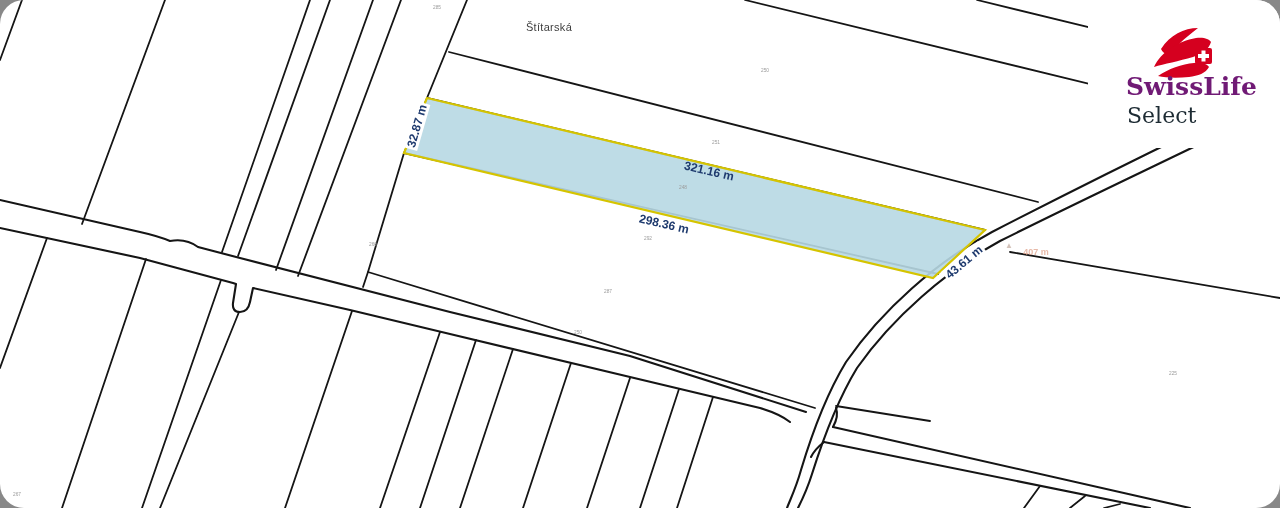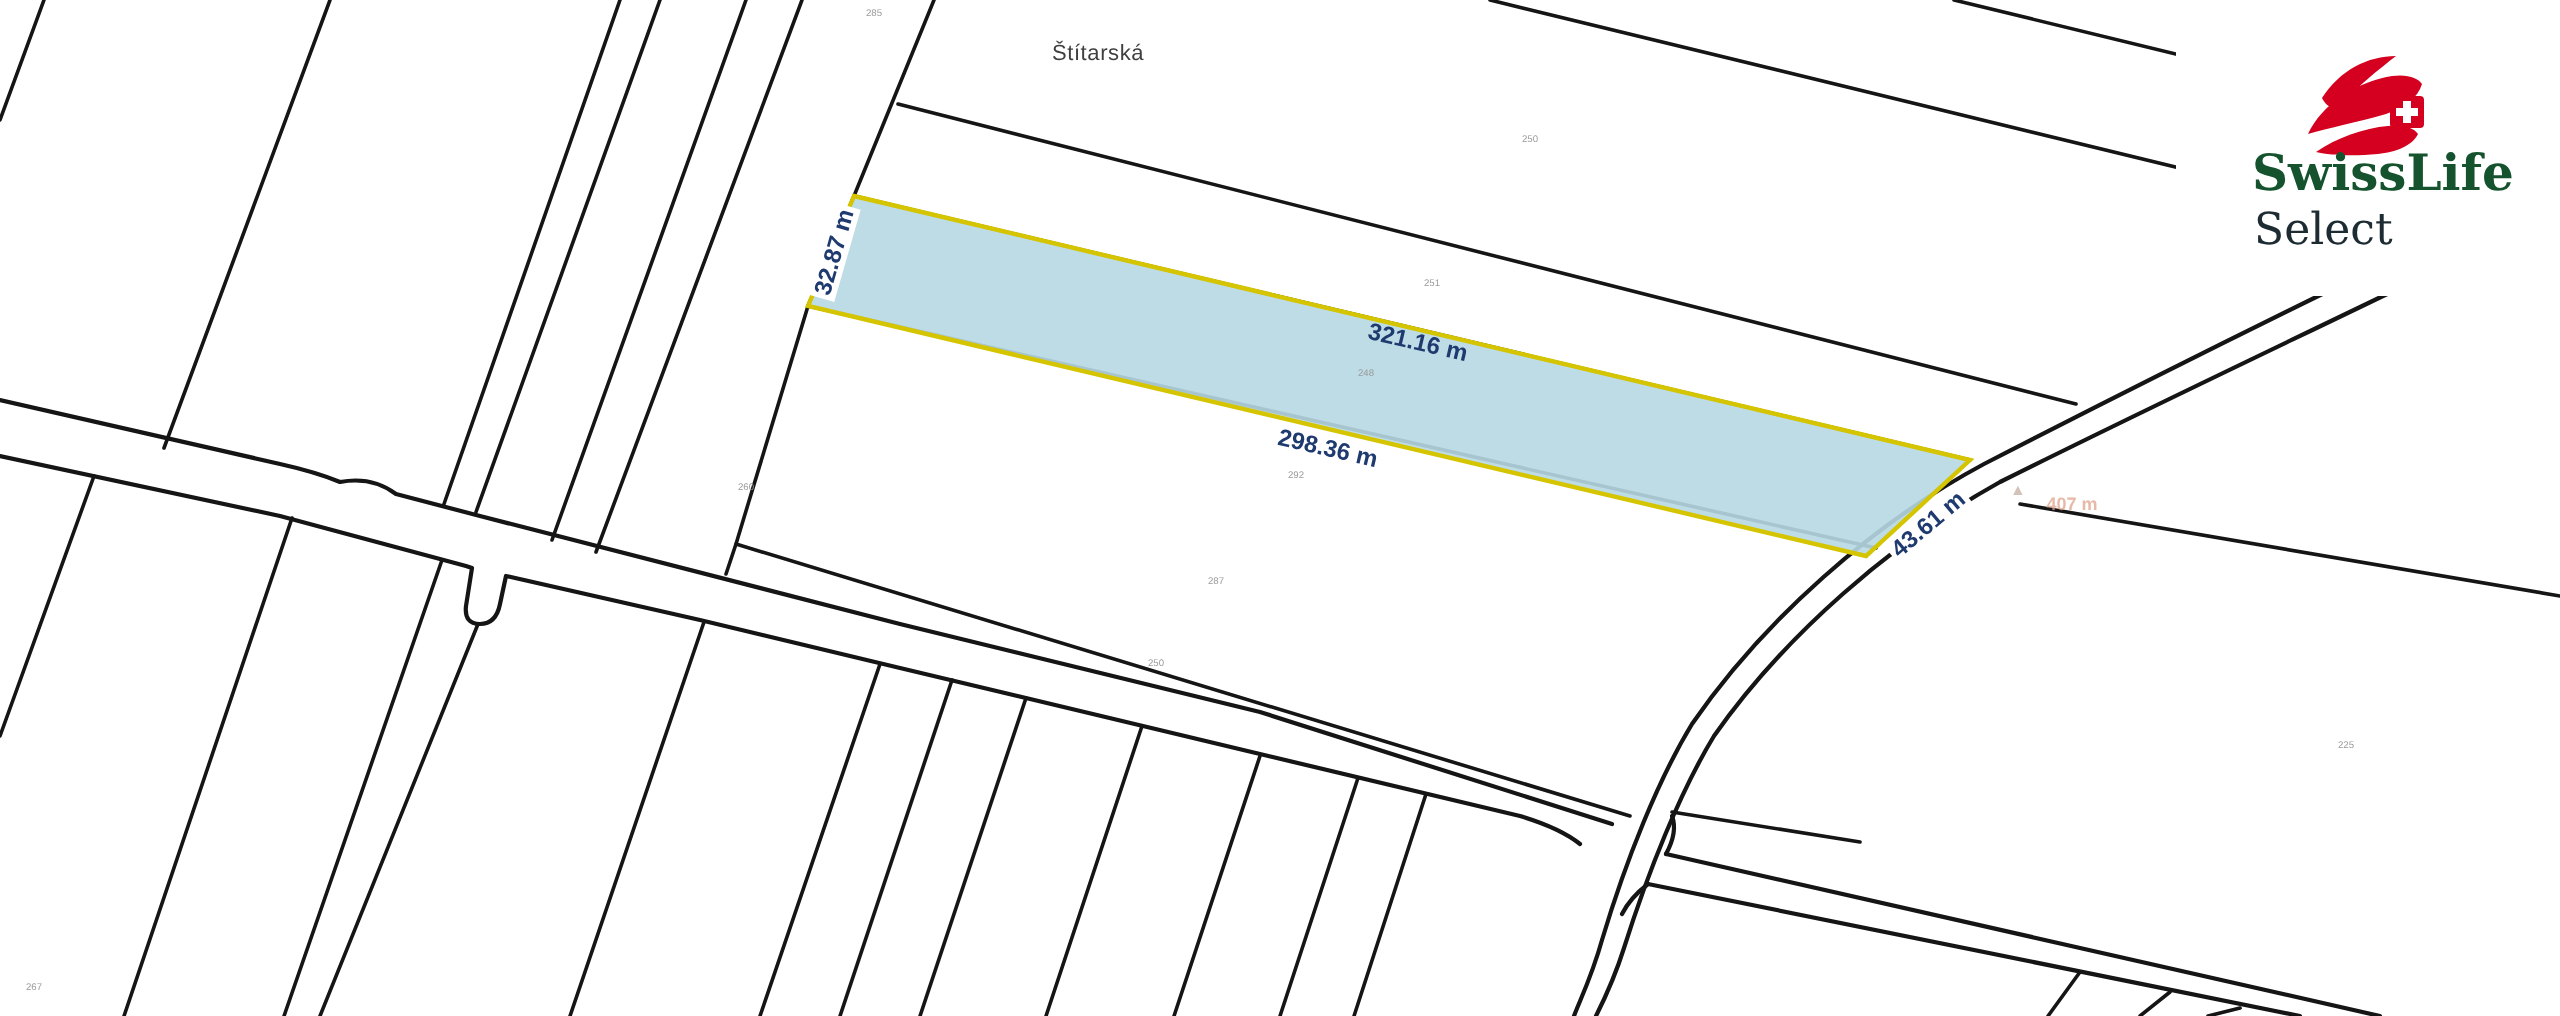--- a/index.html
+++ b/index.html
@@ -1,18 +1,18 @@
 <!DOCTYPE html>
 <html><head>
 <meta charset="utf-8">
 <style>
   html,body{margin:0;padding:0;background:#888;}
   .stage{
     position:relative; width:1280px; height:508px; overflow:hidden;
-    background:#ffffff; font-family:"Liberation Sans", sans-serif;
+    background:#ffffff; font-family:"Liberation Sans", sans-serif;border-radius:24px;
   }
   .stage svg{position:absolute;left:0;top:0;}
   .lbl{
     position:absolute; white-space:nowrap;
     transform:translate(-50%,-50%) rotate(var(--r,0deg));
     color:#1e3a6e; font-weight:bold; font-size:12px; line-height:14px;
   }
   .lbl.bg{background:#ffffff; padding:0 2px;}
   .street{
     position:absolute; transform:translate(-50%,-50%);
@@ -30,21 +30,21 @@
     position:absolute; transform:translate(-50%,-50%);
     color:#c9b3a8; font-size:8px; opacity:.8;
   }
   .logobox{
     position:absolute; left:1088px; top:0; width:192px; height:148px;
     background:#ffffff;
   }
   .brand{
     position:absolute; left:38px; top:72px; width:150px;
     font-family:"DejaVu Serif", serif; font-weight:600;
-    font-size:25px; color:#14532d; letter-spacing:0px;
+    font-size:25px; color:#701a75; letter-spacing:0px;
   }
   .subbrand{
     position:absolute; left:39px; top:103px;
     font-family:"DejaVu Serif", serif; font-weight:400;
     font-size:22px; color:#1d2b33;
   }
 </style>
 </head>
 <body>
 

